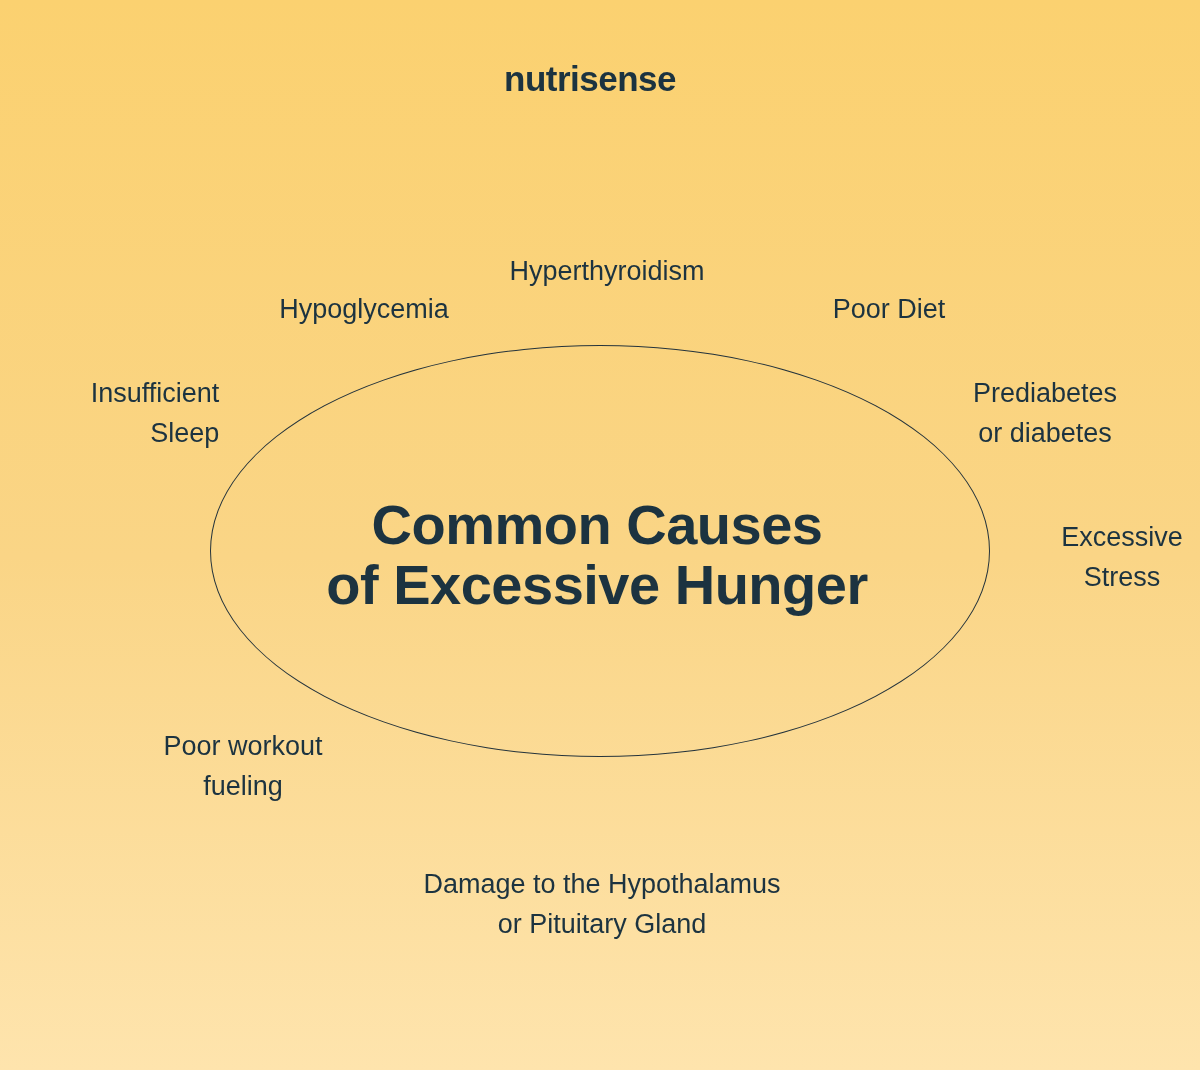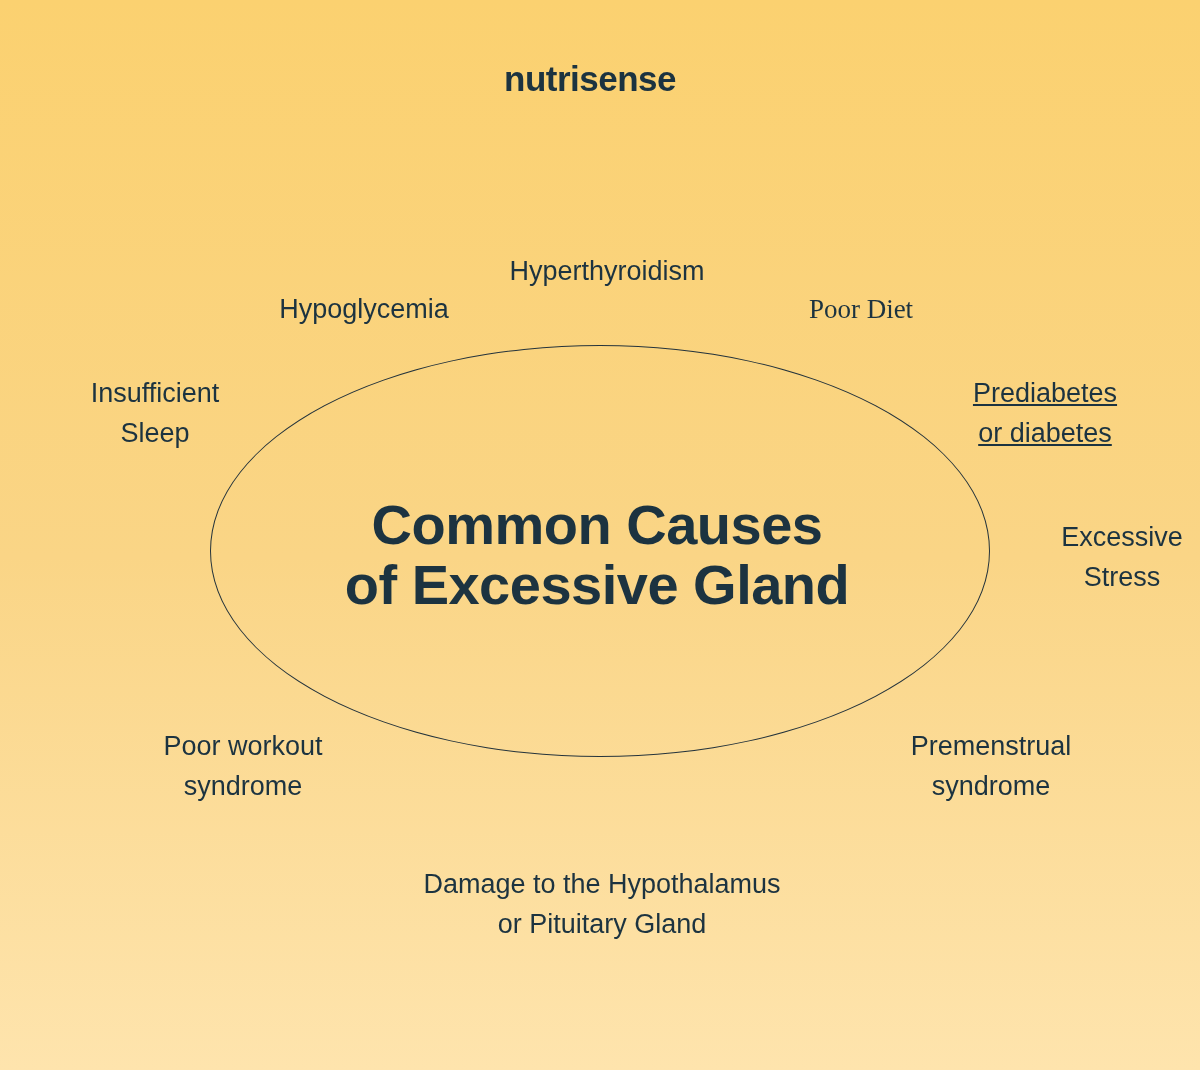--- a/index.html
+++ b/index.html
@@ -56,58 +56,56 @@
     transform:translate(-50%,-50%);
     text-align:center;
     font-size:27px;
     line-height:40px;
     font-weight:400;
     color:var(--text);
     white-space:pre-line;
   }
   .c-hyperthyroidism{left:607px; top:271px;}
   .c-hypoglycemia{left:364px; top:309px;}
-  .c-poor-diet{left:861px; top:309px;font-family:Liberation Serif, serif;}
-  .c-insufficient-sleep{left:155px; top:413px;}
-  .c-prediabetes{left:1045px; top:413px;text-decoration:underline;}
+  .c-poor-diet{left:889px; top:309px;}
+  .c-insufficient-sleep{left:155px; top:413px;text-align:right;}
+  .c-prediabetes{left:1045px; top:413px;}
   .c-hormonal-imbalances{left:117px; top:624px;}
   .c-excessive-stress{left:1086px; top:557px;margin-left:36px;}
   .c-poor-workout-fueling{left:243px; top:766px;}
   .c-premenstrual-syndrome{left:991px; top:766px;}
   .c-damage-hypothalamus{left:602px; top:904px;}
 </style>
 </head>
 <body>
 
 <div class="canvas">
 
   <div class="logo">nutrisense</div>
 
   <div class="ellipse"></div>
 
-  <h1 class="center-title"><span>Common Causes</span><br><span>of Excessive Gland</span></h1>
+  <h1 class="center-title"><span>Common Causes</span><br><span>of Excessive Hunger</span></h1>
 
   <div class="cause c-hyperthyroidism">Hyperthyroidism</div>
 
   <div class="cause c-hypoglycemia">Hypoglycemia</div>
 
   <div class="cause c-poor-diet">Poor Diet</div>
 
   <div class="cause c-insufficient-sleep">Insufficient
 Sleep</div>
 
   <div class="cause c-prediabetes">Prediabetes
 or diabetes</div>
 
 
   <div class="cause c-excessive-stress">Excessive
 Stress</div>
 
   <div class="cause c-poor-workout-fueling">Poor workout
-syndrome</div>
+fueling</div>
 
-  <div class="cause c-premenstrual-syndrome">Premenstrual
-syndrome</div>
 
   <div class="cause c-damage-hypothalamus">Damage to the Hypothalamus
 or Pituitary Gland</div>
 
 </div>
 
 </body></html>

